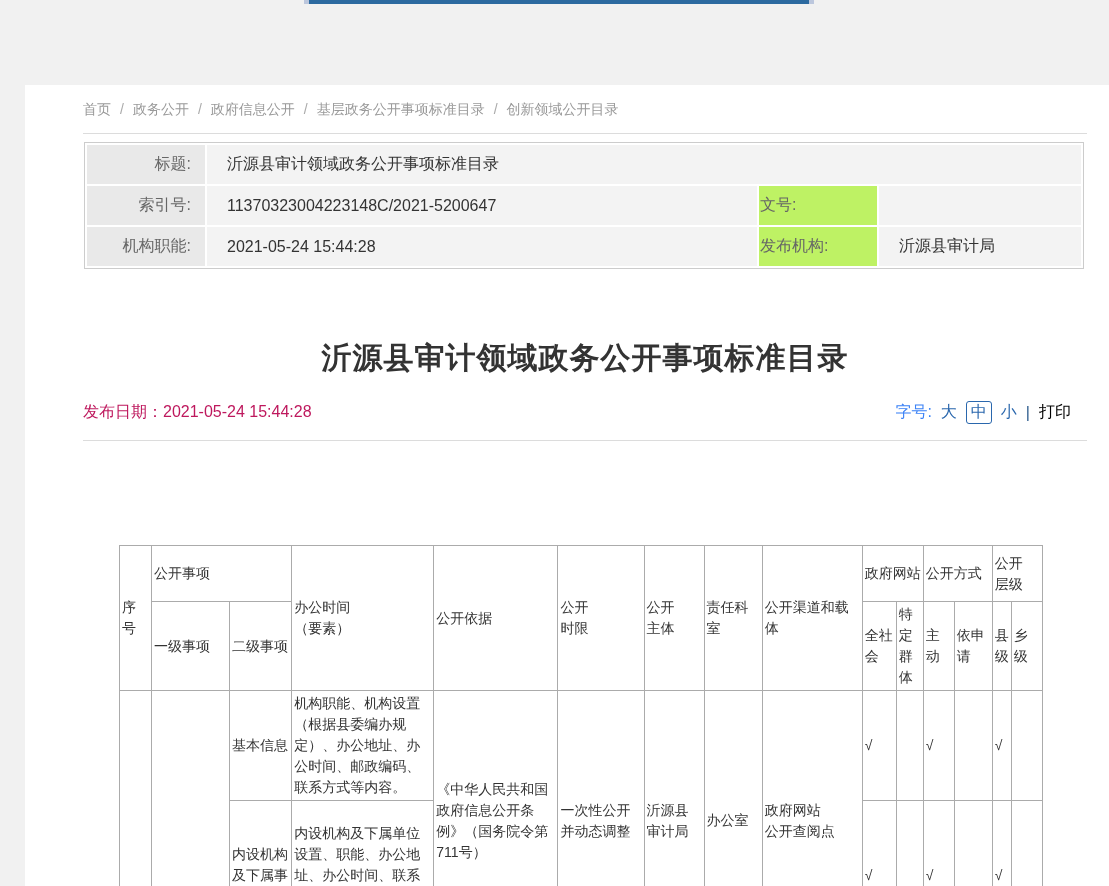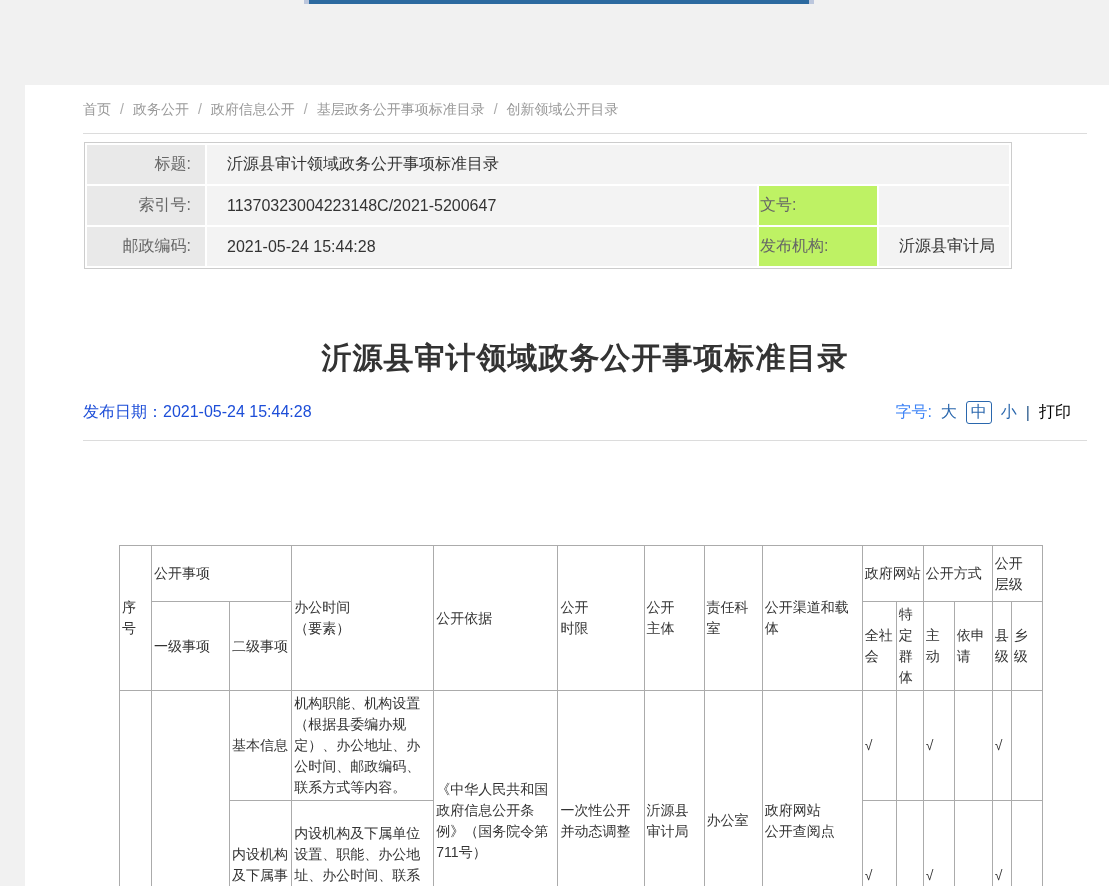--- a/index.html
+++ b/index.html
@@ -23,37 +23,37 @@
   
   .breadcrumb{
     padding-top:14px;font-size:14px;color:#999;line-height:20px;
   }
   .breadcrumb a{color:#999;text-decoration:none;cursor:pointer;}
   .breadcrumb .sep{margin:0 9px;color:#aaa;}
   .hr{border:none;border-top:1px solid #dcdcdc;margin:14px 0 0 0;}
   
   table.meta{
     border-collapse:separate;border-spacing:2px;table-layout:fixed;
-    width:928px;margin:8px 0 0 1px;border:1px solid #ccc;background:#fff;
+    width:1000px;margin:8px 0 0 1px;border:1px solid #ccc;background:#fff;
     font-size:16px;
   }
   table.meta td{height:37px;vertical-align:middle;}
   td.m-label{background:#e9e9e9;color:#666;text-align:right;padding-right:14px;}
   td.m-label-c{background:#bef264;color:#666;text-align:left;}
   td.m-val{background:#f3f3f3;color:#333;text-align:left;padding-left:20px;}
   
   .art-title{
     margin:70px 0 0 0;text-align:center;font-size:30px;font-weight:bold;color:#333;
     line-height:38px;letter-spacing:1px;
   }
   .date-row{
     margin-top:24px;display:flex;justify-content:space-between;align-items:center;
     font-size:16px;padding-right:16px;
   }
-  .pub-date{color:#1d4ed8;}
+  .pub-date{color:#be185d;}
   .font-tools{display:flex;align-items:center;gap:9px;}
   .ft-label{color:#3b82f6;}
   .ft-size{color:#2a67ad;cursor:pointer;}
   .ft-size.sel{border:1px solid #2a67ad;border-radius:3px;padding:0 4px;}
   .ft-div{color:#2a5a8c;}
   .ft-print{color:#000000;cursor:pointer;}
   
   table.catalog{
     border-collapse:collapse;table-layout:fixed;width:924px;
     margin:104px 0 0 36px;
@@ -92,21 +92,21 @@
         <td class="m-label">标题:</td>
         <td class="m-val" colspan="3">沂源县审计领域政务公开事项标准目录</td>
       </tr>
       <tr>
         <td class="m-label">索引号:</td>
         <td class="m-val">11370323004223148C/2021-5200647</td>
         <td class="m-label-c">文号:</td>
         <td class="m-val"></td>
       </tr>
       <tr>
-        <td class="m-label">邮政编码:</td>
+        <td class="m-label">机构职能:</td>
         <td class="m-val">2021-05-24 15:44:28</td>
         <td class="m-label-c">发布机构:</td>
         <td class="m-val">沂源县审计局</td>
       </tr>
     </tbody>
       </table>
 
     <h2 class="art-title">沂源县审计领域政务公开事项标准目录</h2>
 
     <div class="date-row">

